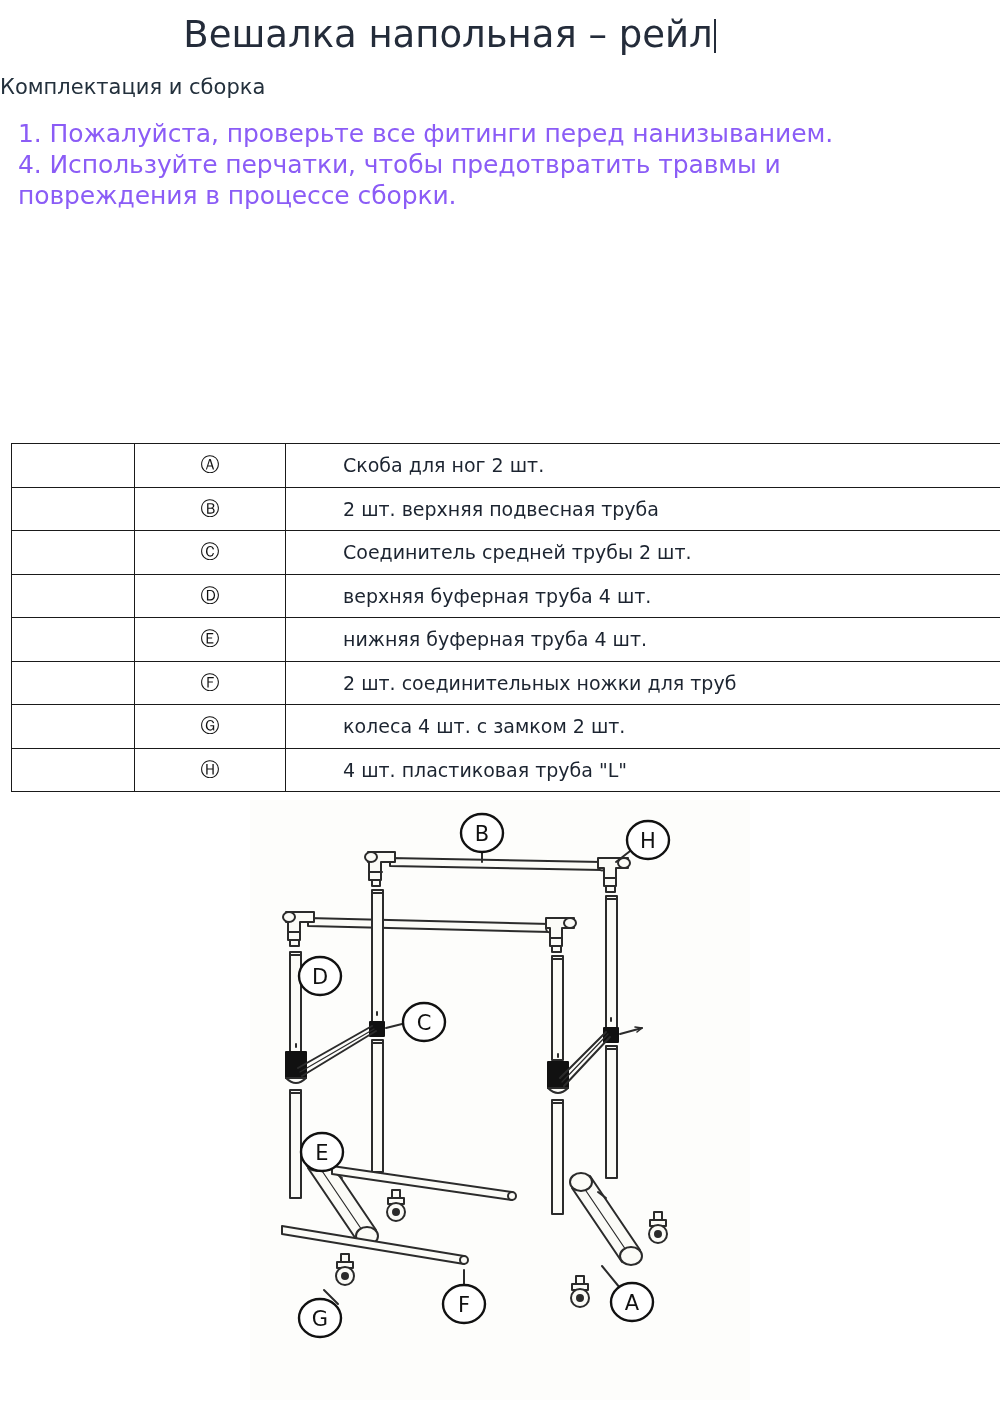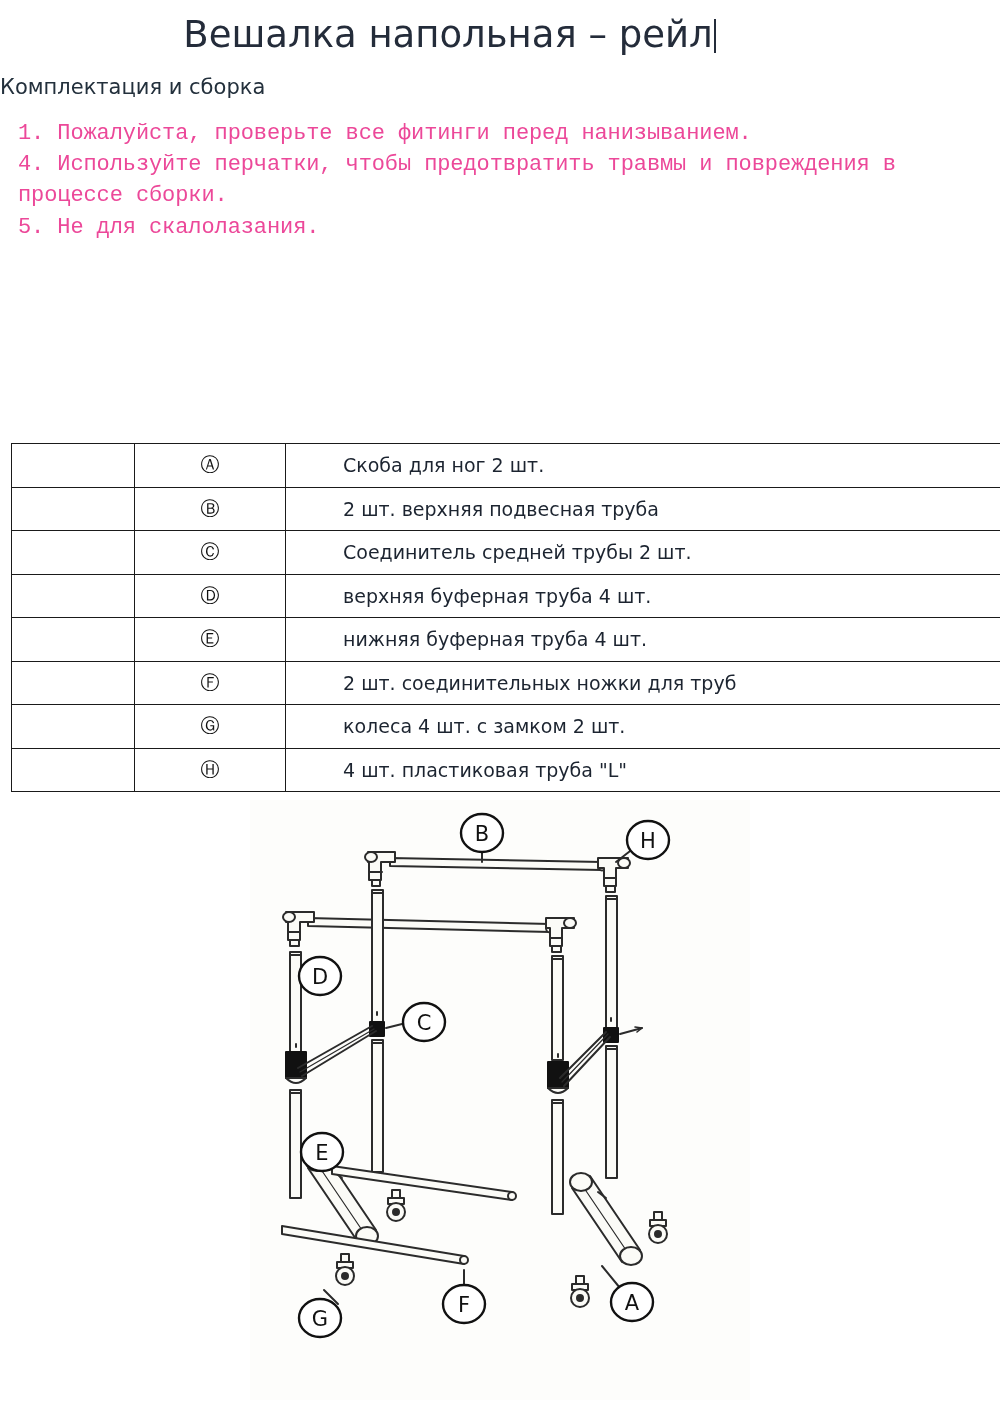--- a/index.html
+++ b/index.html
@@ -51,26 +51,25 @@
   }
 
   
   .instructions {
     position: absolute;
     left: 18px;
     top: 118px;
     width: 940px;
   }
   .instruction-line {
-    font-size: 22px;
+    font-size: 25px;
     line-height: 31.2px;
-    color: #ec4899;
+    color: #8b5cf6;
     white-space: pre-wrap;
     letter-spacing: -0.1px;
-    font-family: Liberation Mono, monospace;
   }
 
   
   .parts-table {
     position: absolute;
     left: 11px;
     top: 443px;
     width: 941px;
     border-collapse: collapse;
     table-layout: fixed;
@@ -107,21 +106,20 @@
 </head>
 <body>
 
 <div class="page-title"><span>Вешалка напольная – рейл</span><span class="title-caret"></span></div>
 
 <div class="page-subtitle">Комплектация и сборка</div>
 
 <div class="instructions">
   <div class="instruction-line">1. Пожалуйста, проверьте все фитинги перед нанизыванием.</div>
   <div class="instruction-line">4. Используйте перчатки, чтобы предотвратить травмы и повреждения в процессе сборки.</div>
-  <div class="instruction-line">5. Не для скалолазания.</div>
 </div>
 
 <table class="parts-table">
   <tbody>
     <tr>
       <td class="col-blank"></td>
       <td class="col-letter"><span class="letter-glyph">Ⓐ</span></td>
       <td class="col-desc">Скоба для ног 2 шт.</td>
     </tr>
     <tr>

